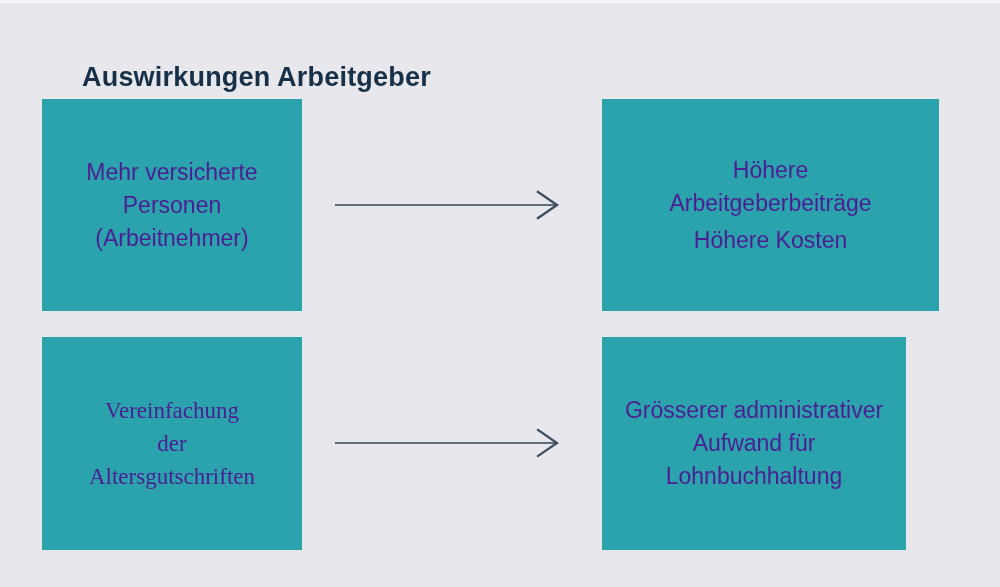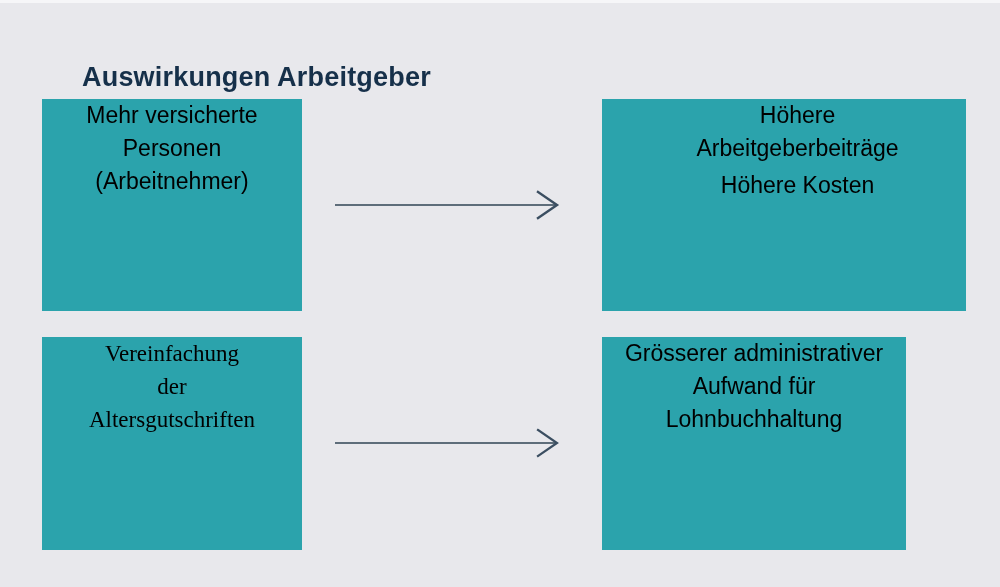--- a/index.html
+++ b/index.html
@@ -28,37 +28,37 @@
     font-size: 27px;
     font-weight: 700;
     color: #16304a;
     letter-spacing: 0.2px;
     white-space: nowrap;
     margin-left: 40px;
   }
   .box {
     position: absolute;
     background: #2ba3ac;
-    color: #000000;
+    color: #4c1d95;
     display: flex;
-    align-items: flex-start;
+    align-items: center;
     justify-content: center;
     text-align: center;
     font-size: 23px;
     line-height: 33px;
   }
   .box-text p {
     margin: 0;
     white-space: pre-line;
   }
   .box-text p + p {
     margin-top: 4px;
   }
   .box-cause-1 { left: 42px;  top: 99px;  width: 260px; height: 212px; }
-  .box-effect-1{ left: 602px; top: 99px;  width: 337px; height: 212px; padding-left: 27px; }
+  .box-effect-1{ left: 602px; top: 99px;  width: 337px; height: 212px; }
   .box-cause-2 { left: 42px;  top: 337px; width: 260px; height: 213px; font-family: Liberation Serif, serif; }
   .box-effect-2{ left: 602px; top: 337px; width: 304px; height: 213px; }
   .arrow {
     position: absolute;
     width: 240px;
     height: 40px;
   }
   .arrow-1 { left: 330px; top: 185px; }
   .arrow-2 { left: 330px; top: 423px; }
 </style>

